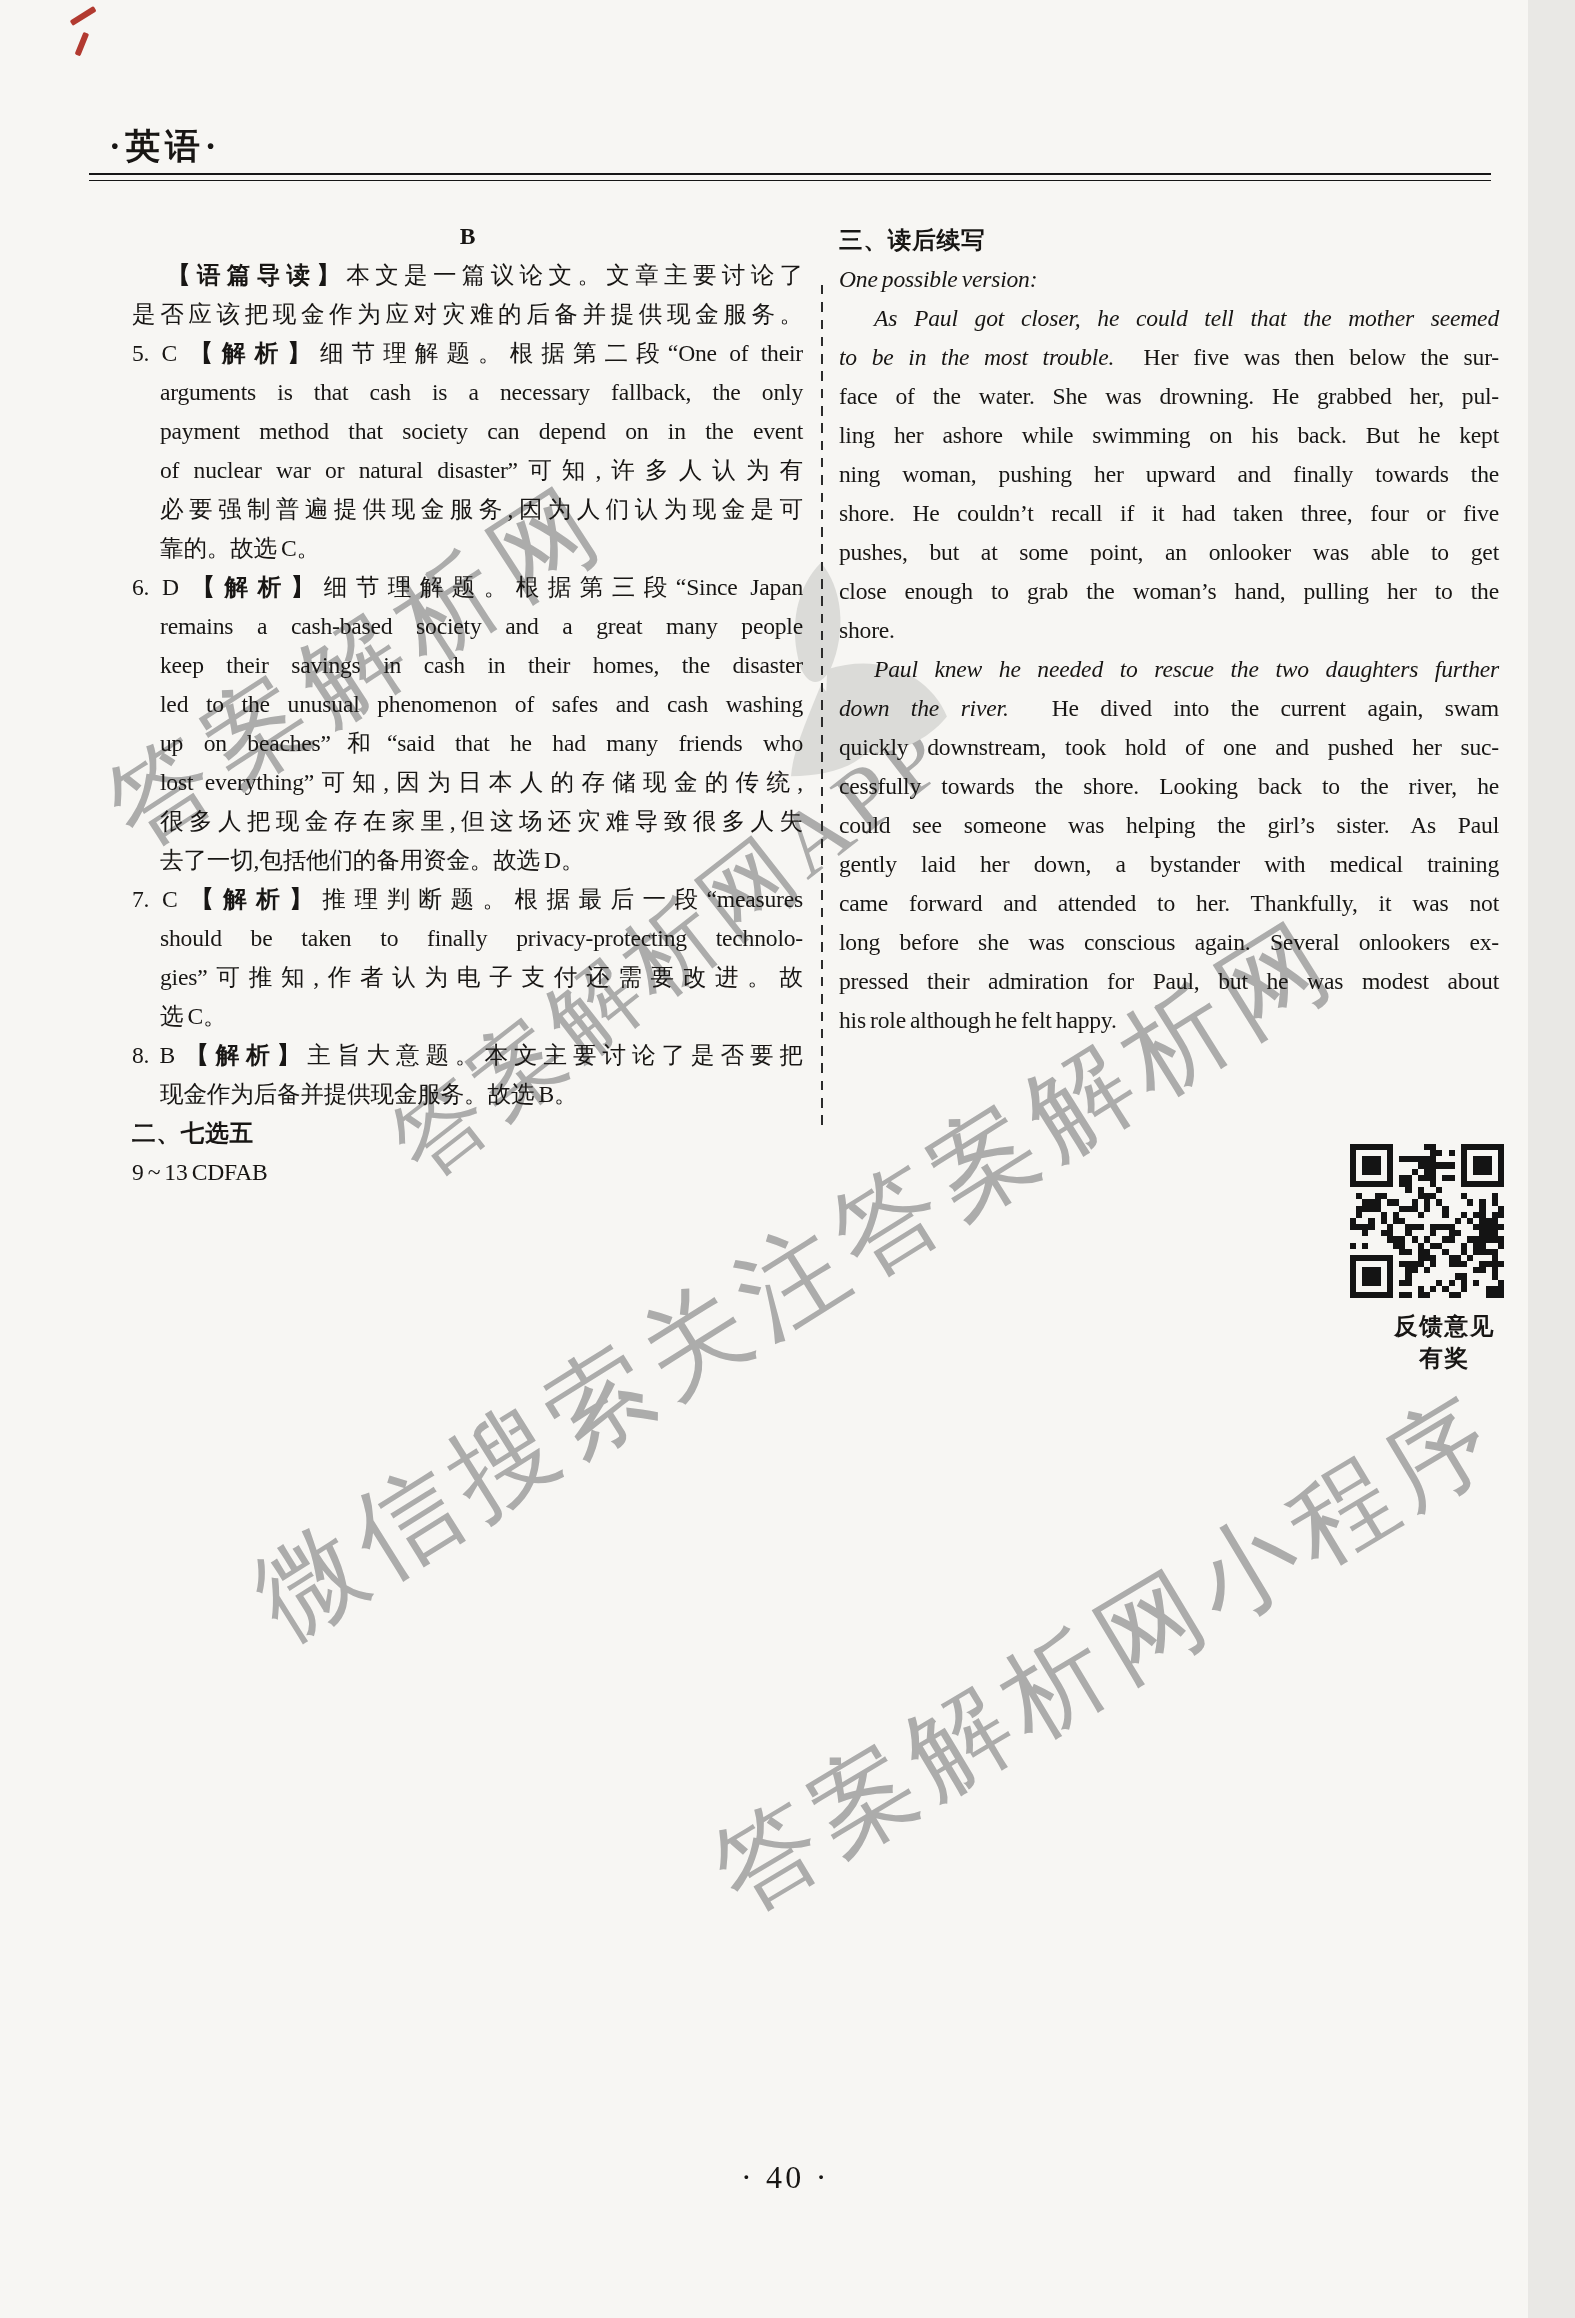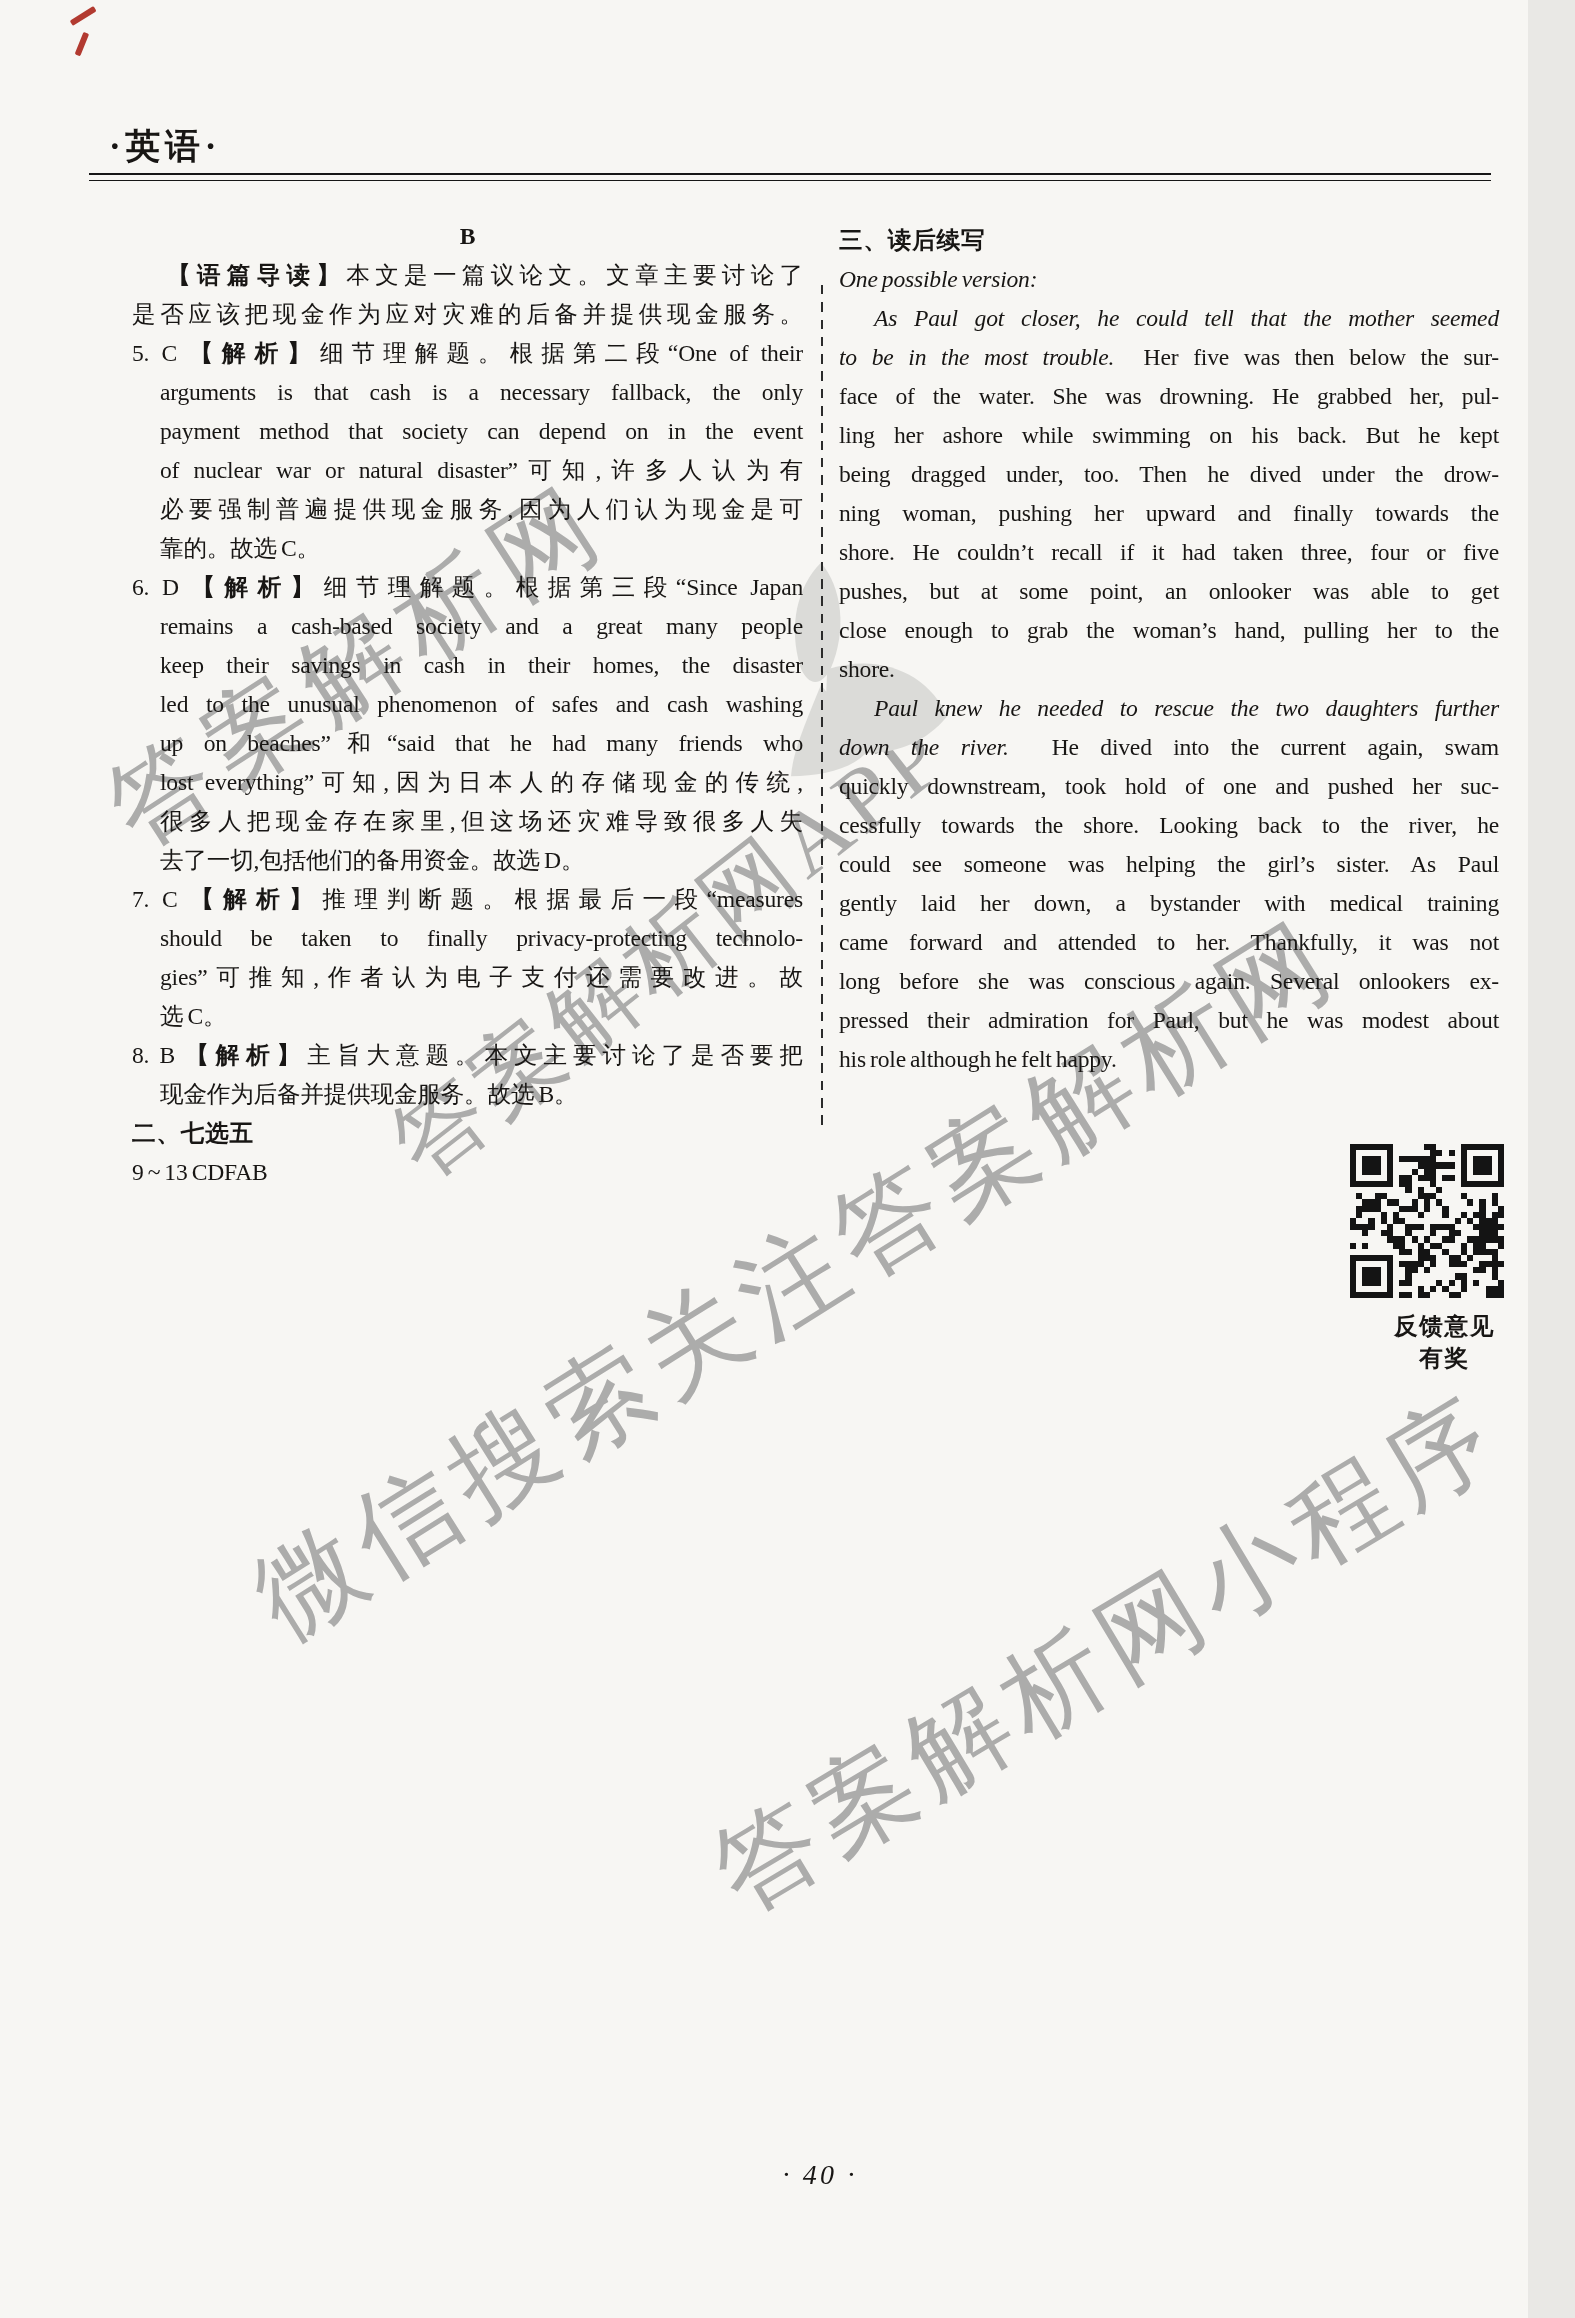--- a/index.html
+++ b/index.html
@@ -37,21 +37,21 @@
   .hb{font-weight:bold;font-family:"Liberation Sans","DejaVu Sans",sans-serif;letter-spacing:0.8px;}
   .i{font-style:italic;}
   
   .divider{position:absolute;left:821px;top:285px;width:2.4px;height:848px;
            background:repeating-linear-gradient(to bottom,#2b2b2b 0 9.5px,transparent 9.5px 17.3px);}
   
   .qr-wrap{position:absolute;left:1350px;top:1144px;width:154px;text-align:center;}
   .qr-cap{margin-top:7.9px;font-size:23.6px;font-weight:bold;letter-spacing:1.6px;
           font-family:"Liberation Sans","DejaVu Sans",sans-serif;margin-left:35px;}
   
-  .pageno{position:absolute;left:741px;top:2159px;width:158px;text-align:center;font-size:28px;letter-spacing:3.2px;font-style:italic;}
+  .pageno{position:absolute;left:741px;top:2159px;width:158px;text-align:left;font-size:32px;letter-spacing:3.2px;}
 </style>
 </head>
 <body>
 
 <div class="page">
 
   <div class="regmark r1"></div>
   <div class="regmark r2"></div>
 
   <div class="hdr-left">·英语·</div>
@@ -97,21 +97,20 @@
       <div class="line "><span class="hb">二、七选五</span></div>
       <div class="line "><span>9 ~ 13 CDFAB</span></div>
     </div>
   <div class="col col-right" id="colR">
       <div class="line "><span class="hb">三、读后续写</span></div>
       <div class="line "><span class="i">One possible version:</span></div>
       <div class="line first just"><span class="i">As Paul got closer, he could tell that the mother seemed</span></div>
       <div class="line  just"><span class="i">to be in the most trouble.</span><span>  Her five was then below the sur-</span></div>
       <div class="line  just"><span>face of the water. She was drowning. He grabbed her, pul-</span></div>
       <div class="line  just"><span>ling her ashore while swimming on his back. But he kept</span></div>
-      <div class="line  just"><span>being dragged under, too. Then he dived under the drow-</span></div>
       <div class="line  just"><span>ning woman, pushing her upward and finally towards the</span></div>
       <div class="line  just"><span>shore. He couldn’t recall if it had taken three, four or five</span></div>
       <div class="line  just"><span>pushes, but at some point, an onlooker was able to get</span></div>
       <div class="line  just"><span>close enough to grab the woman’s hand, pulling her to the</span></div>
       <div class="line "><span>shore.</span></div>
       <div class="line first just"><span class="i">Paul knew he needed to rescue the two daughters further</span></div>
       <div class="line  just"><span class="i">down the river.</span><span>  He dived into the current again, swam</span></div>
       <div class="line  just"><span>quickly downstream, took hold of one and pushed her suc-</span></div>
       <div class="line  just"><span>cessfully towards the shore. Looking back to the river, he</span></div>
       <div class="line  just"><span>could see someone was helping the girl’s sister. As Paul</span></div>

